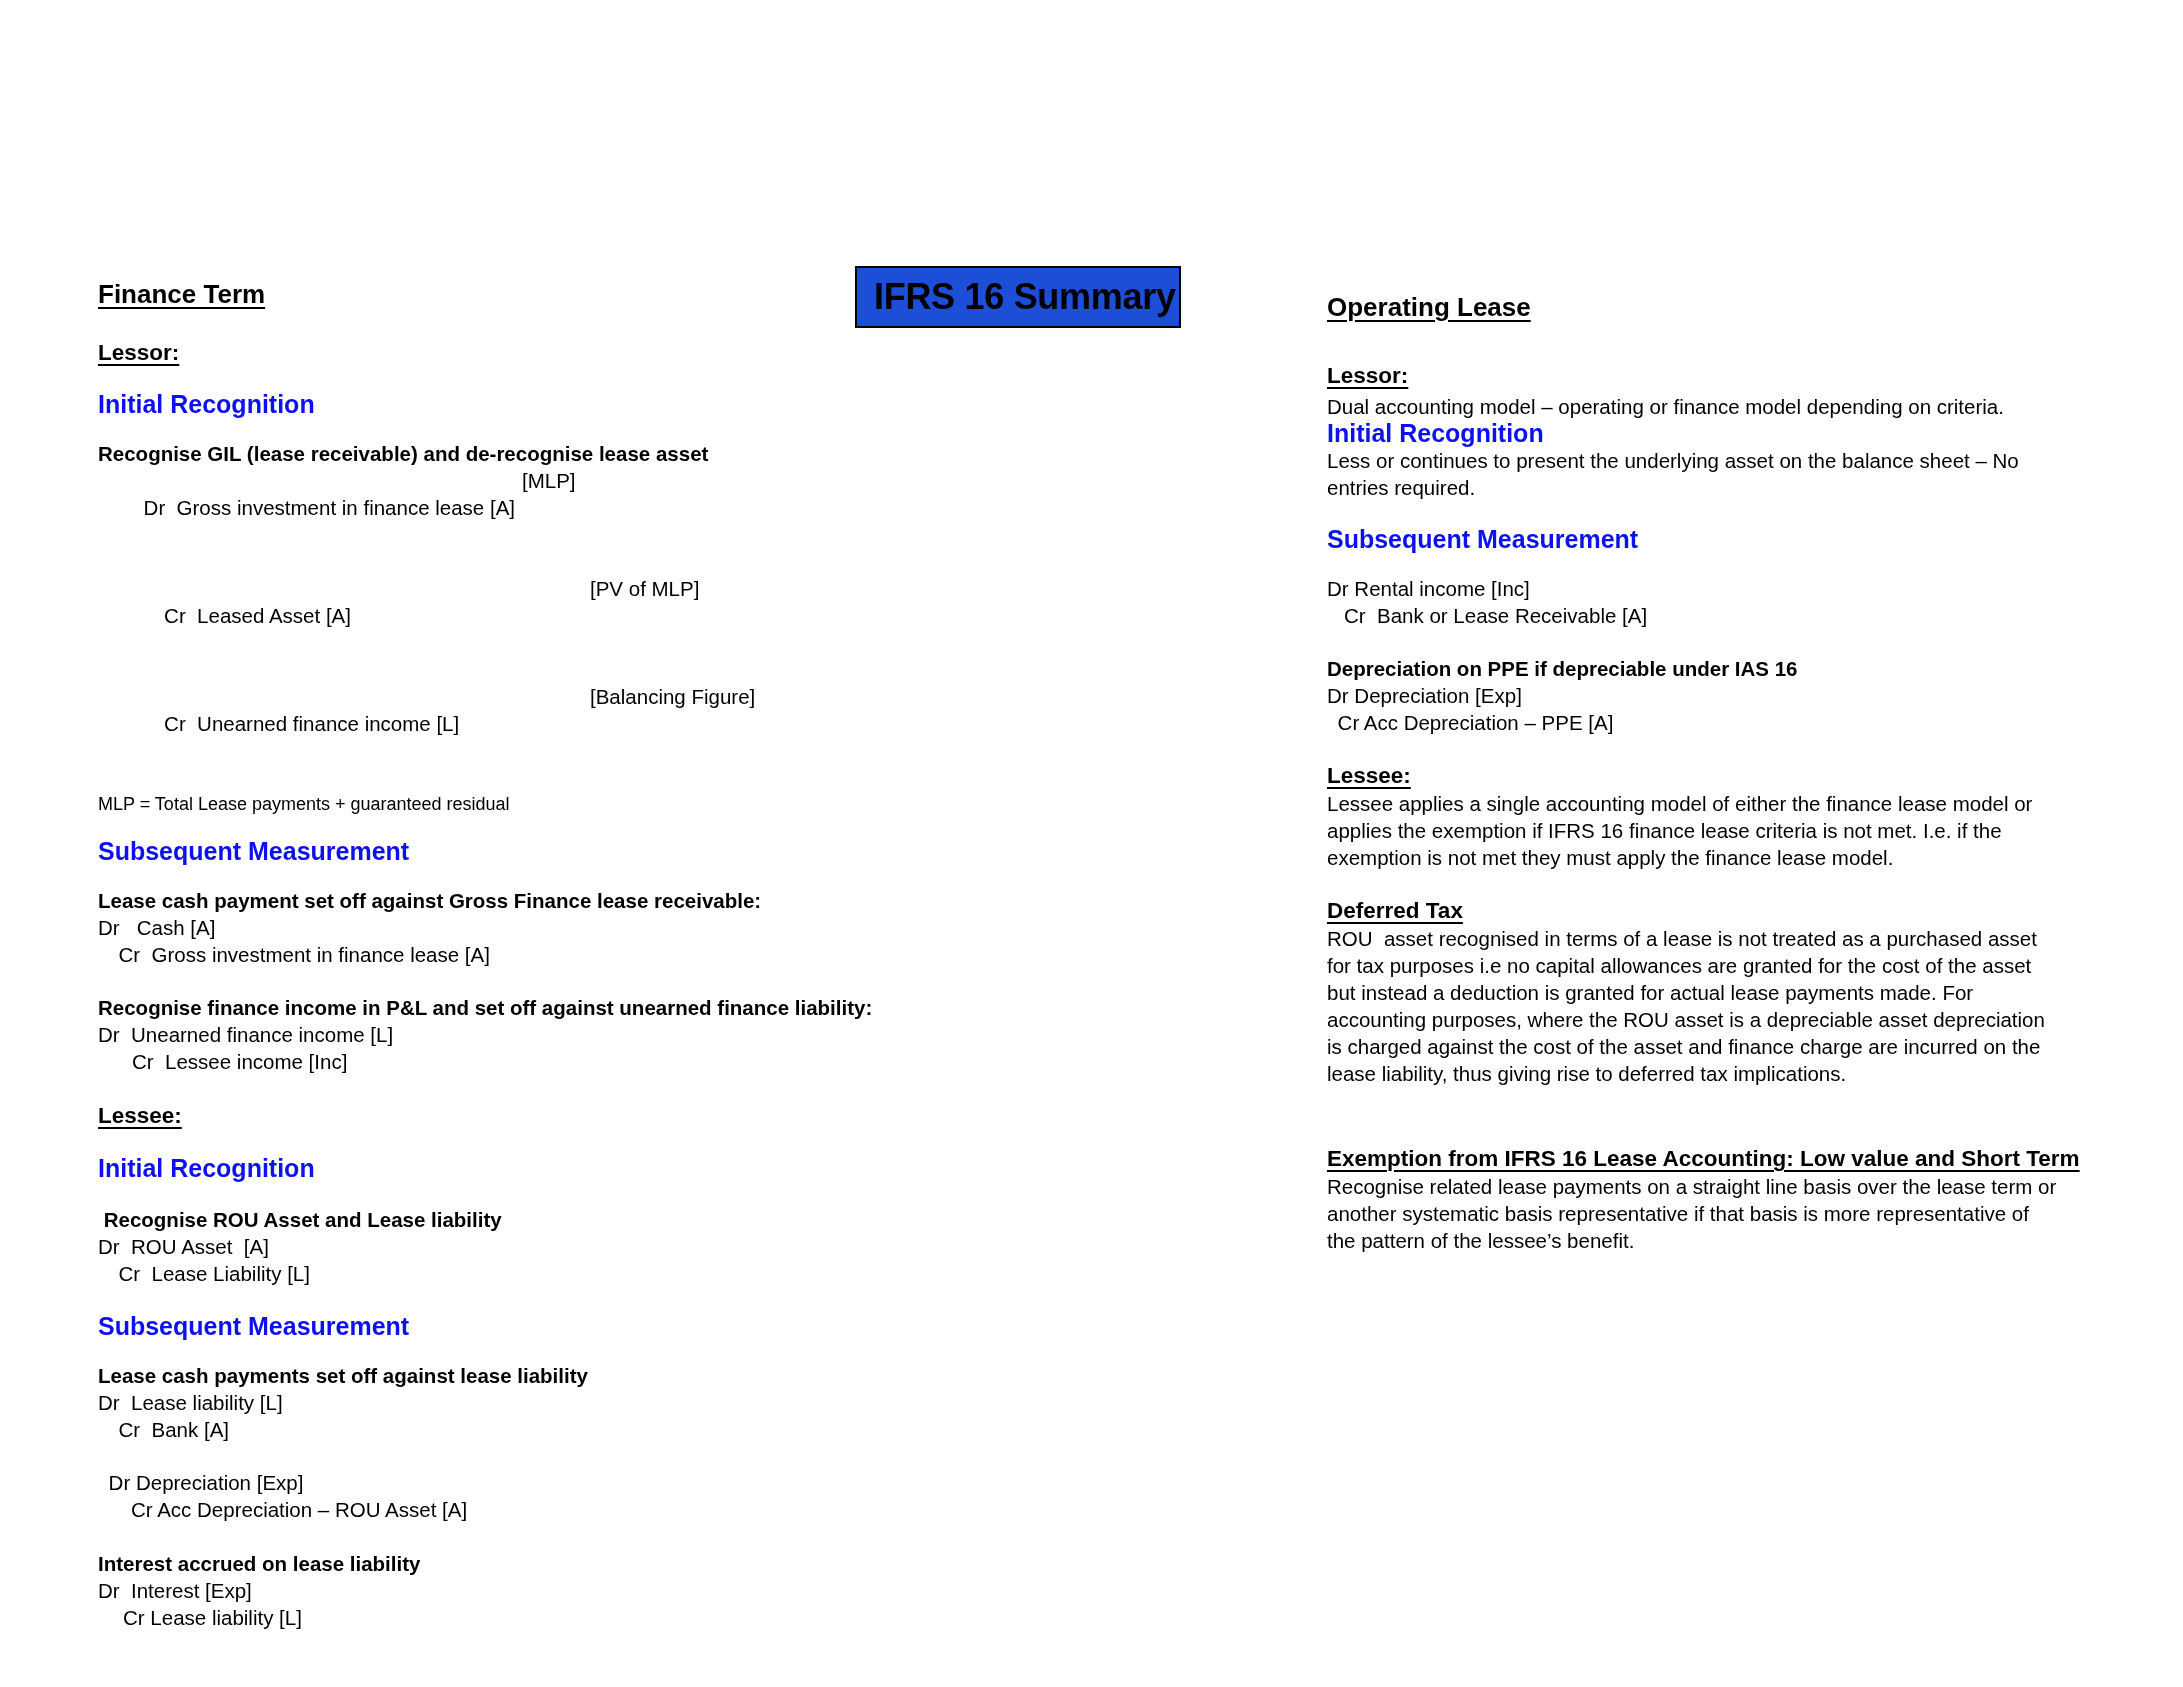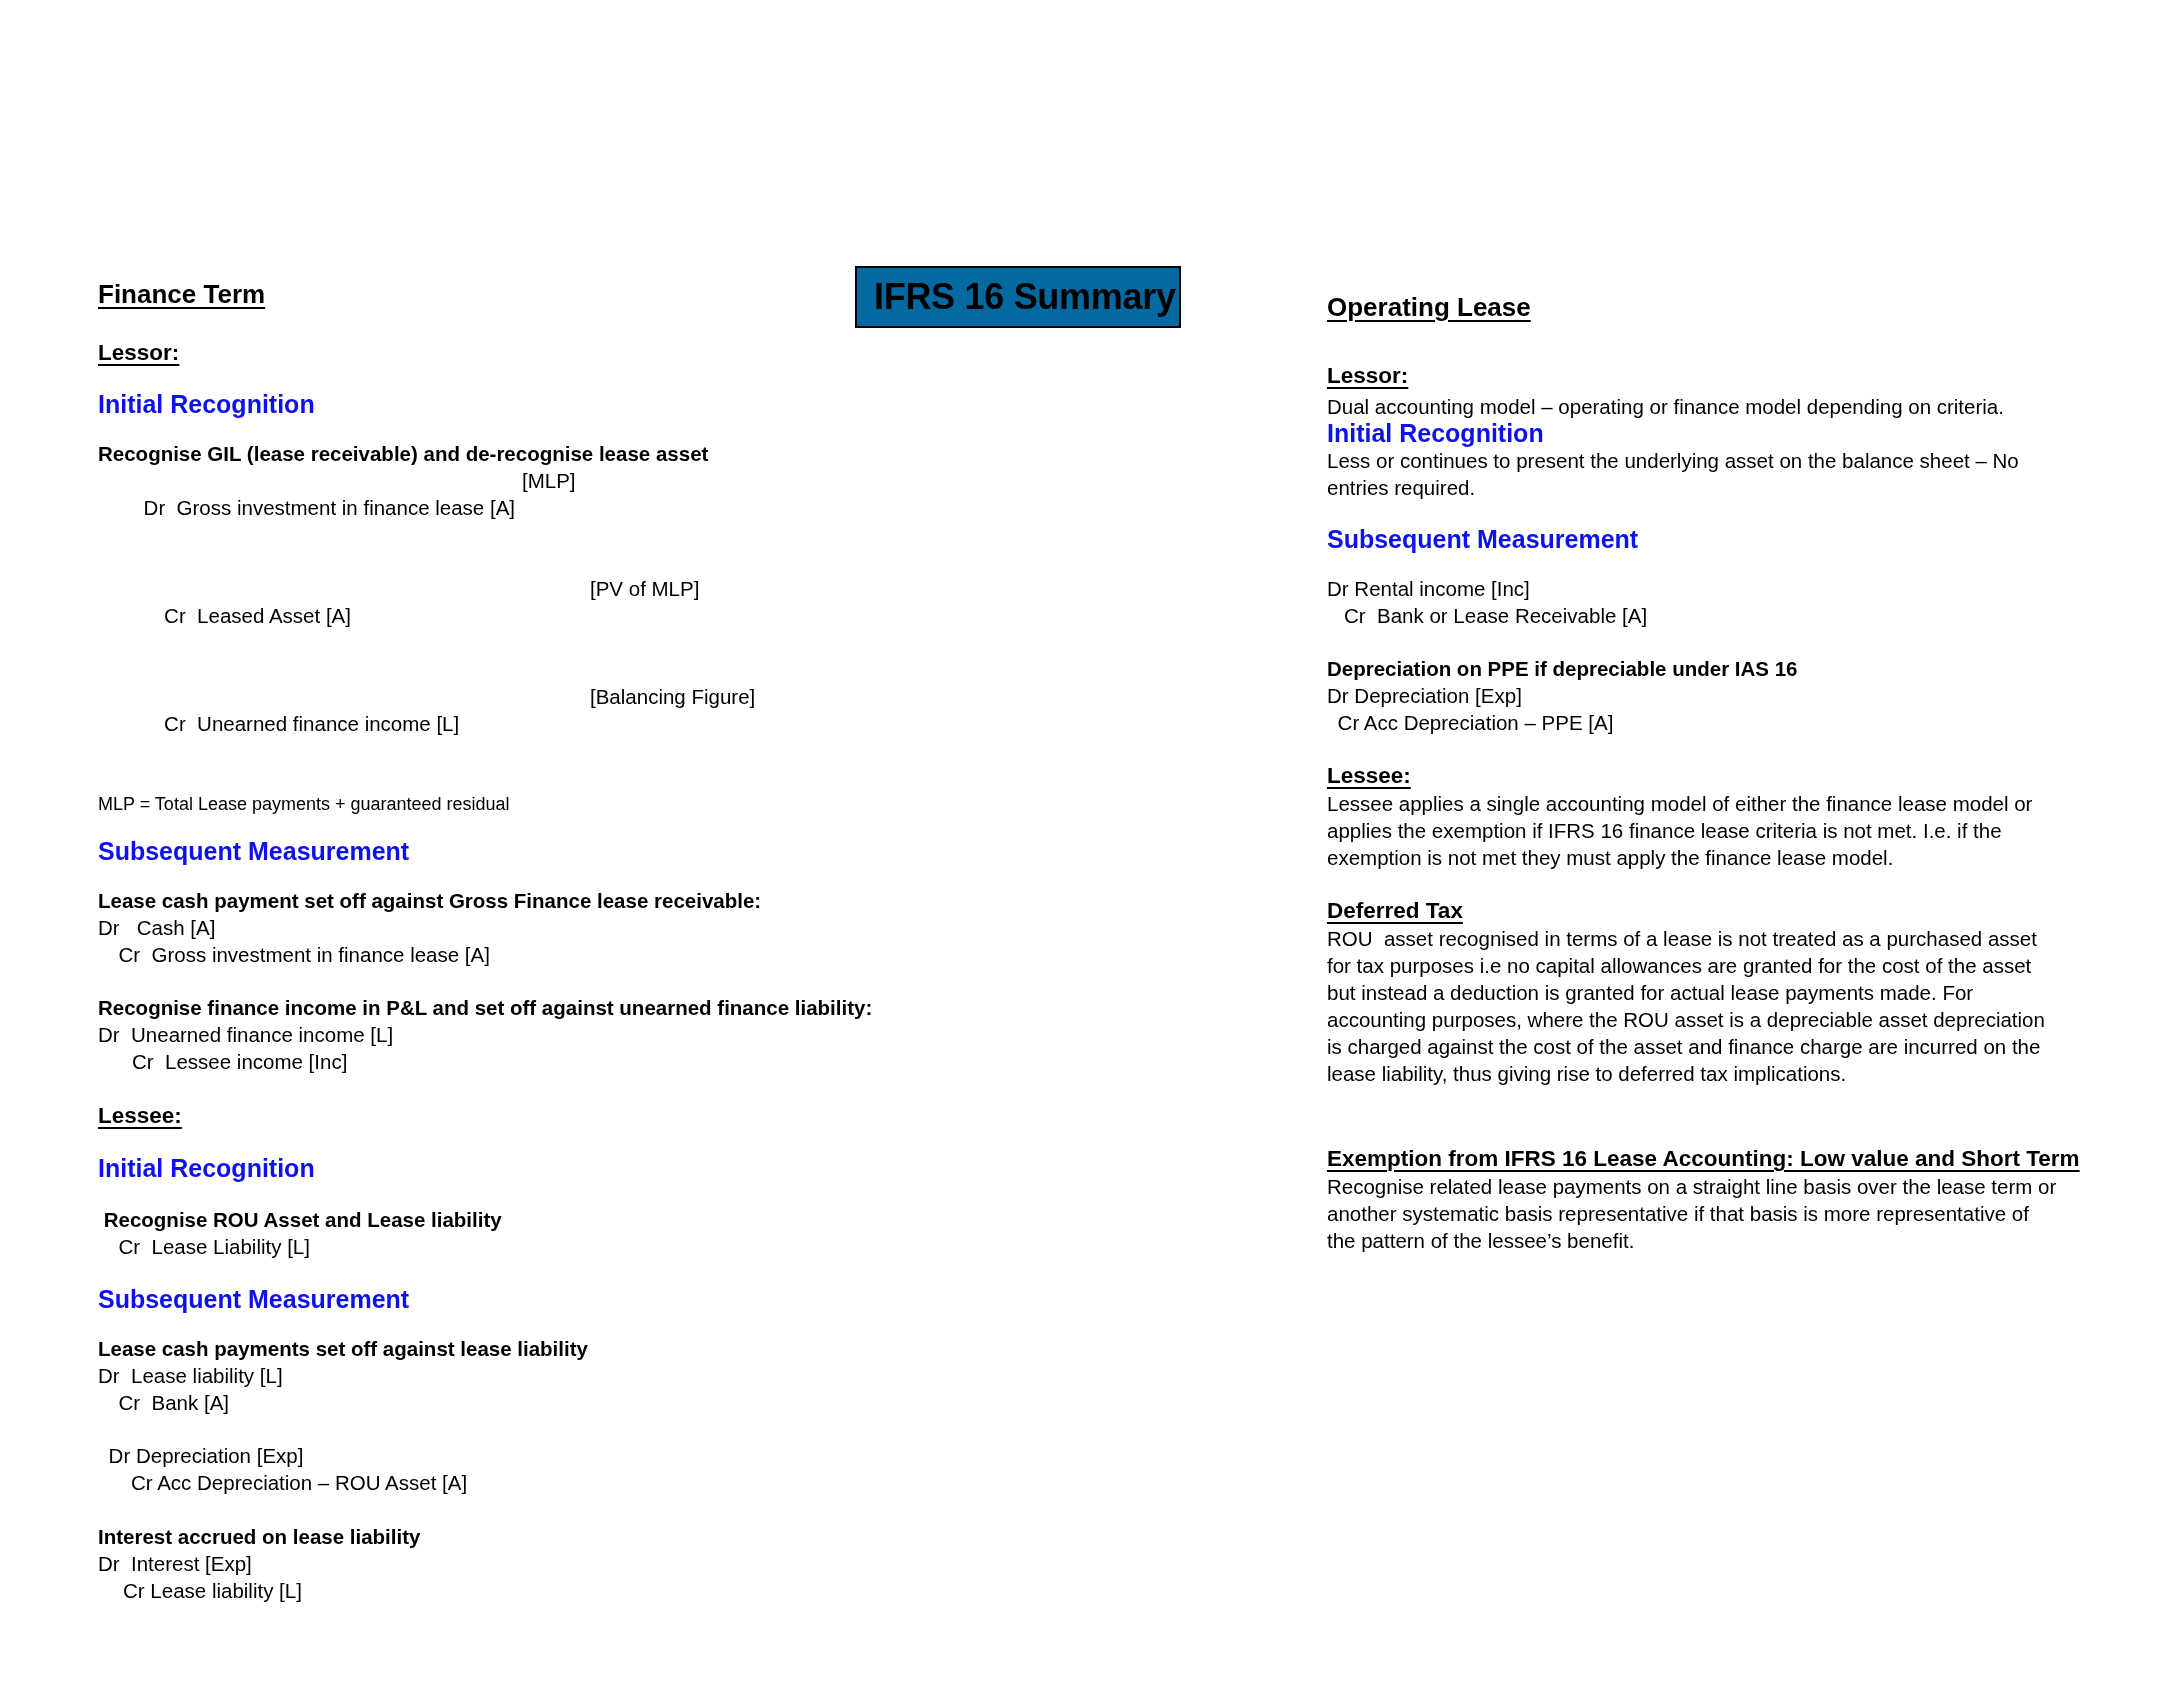--- a/index.html
+++ b/index.html
@@ -52,21 +52,21 @@
   .mb39{margin-bottom:26px;}
   .mb40{margin-bottom:26.5px;}
   .mb42{margin-bottom:28px;}
   .mb58{margin-bottom:38px;}
   .mb86{margin-bottom:57px;}
 
   .title-box{
     position:absolute;left:855px;top:266px;
     width:305px;height:58px;
     border:2.6px solid #000;
-    background:#0369a1;
+    background:#1d4ed8;
     display:flex;align-items:center;
     padding-left:17px;
   }
   .title-text{font-size:36px;font-weight:bold;letter-spacing:-0.3px;}
 </style>
 </head>
 <body>
 
 <div class="page">
 
@@ -108,20 +108,21 @@
       <div class="line">Dr  Unearned finance income [L]</div>
       <div class="line ind2">Cr  Lessee income [Inc]</div>
     </div>
 
     <div class="h2 mb37">Lessee:</div>
 
     <div class="blue-label mb36">Initial Recognition</div>
 
     <div class="mb40">
       <div class="bold-head"> Recognise ROU Asset and Lease liability</div>
+      <div class="line">Dr  ROU Asset  [A]</div>
       <div class="line ind1">Cr  Lease Liability [L]</div>
     </div>
 
     <div class="blue-label mb33">Subsequent Measurement</div>
 
     <div class="mb39">
       <div class="bold-head">Lease cash payments set off against lease liability</div>
       <div class="line">Dr  Lease liability [L]</div>
       <div class="line ind1">Cr  Bank [A]</div>
     </div>

